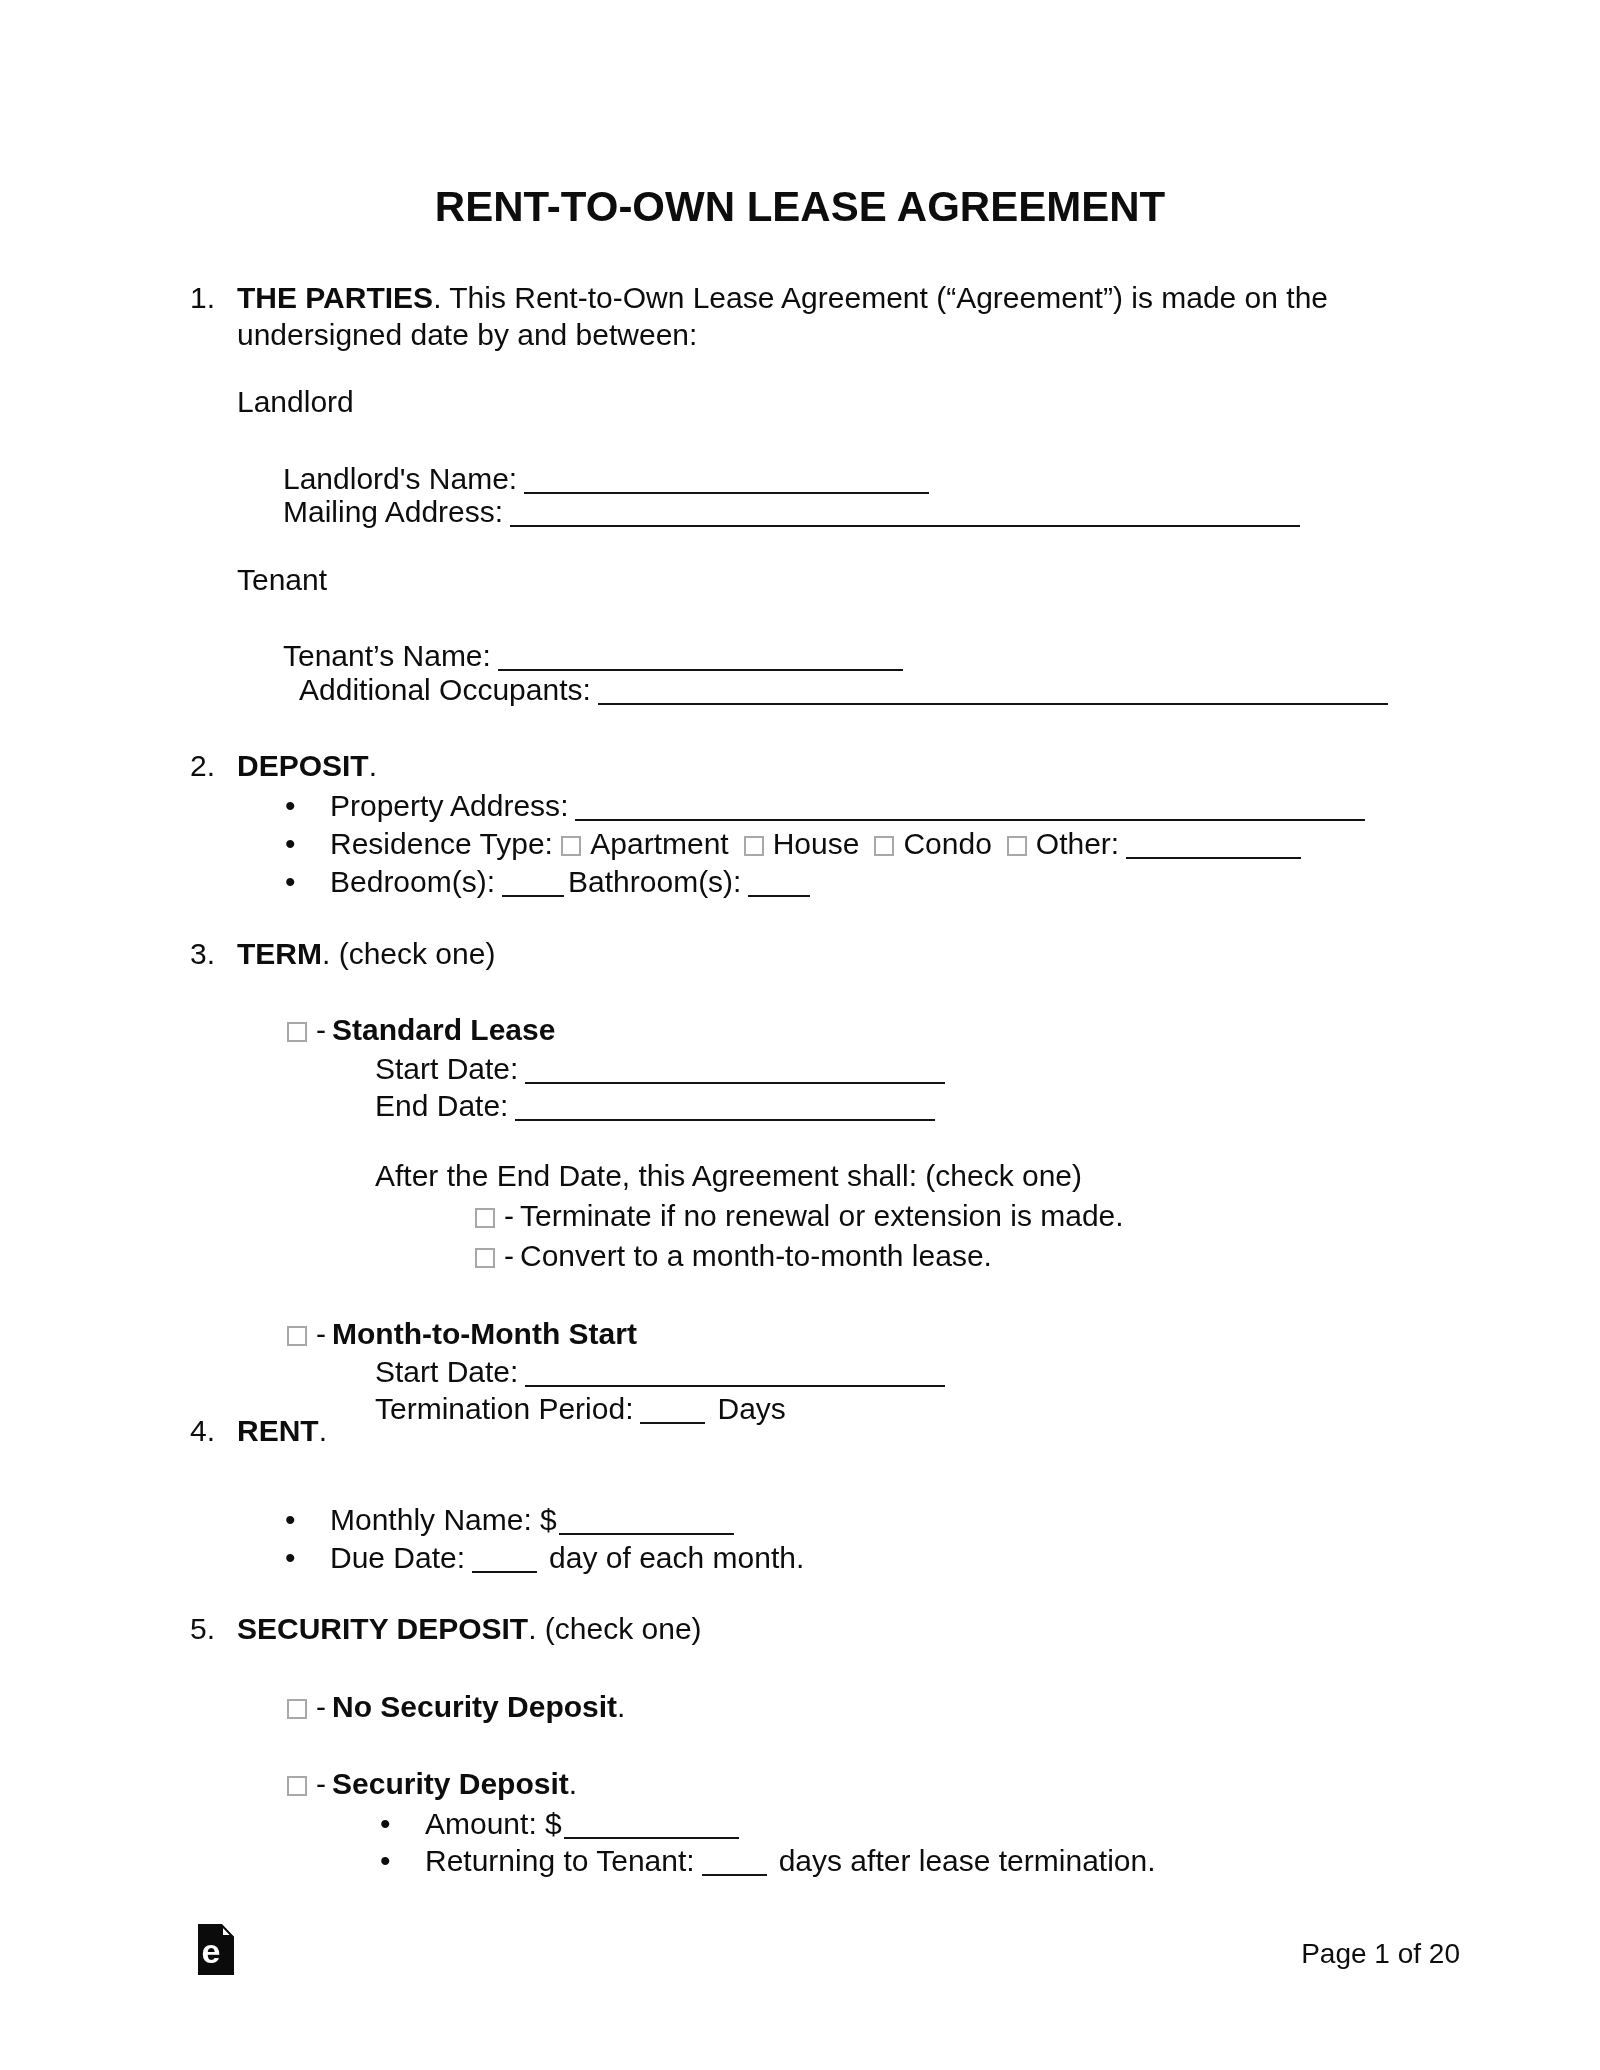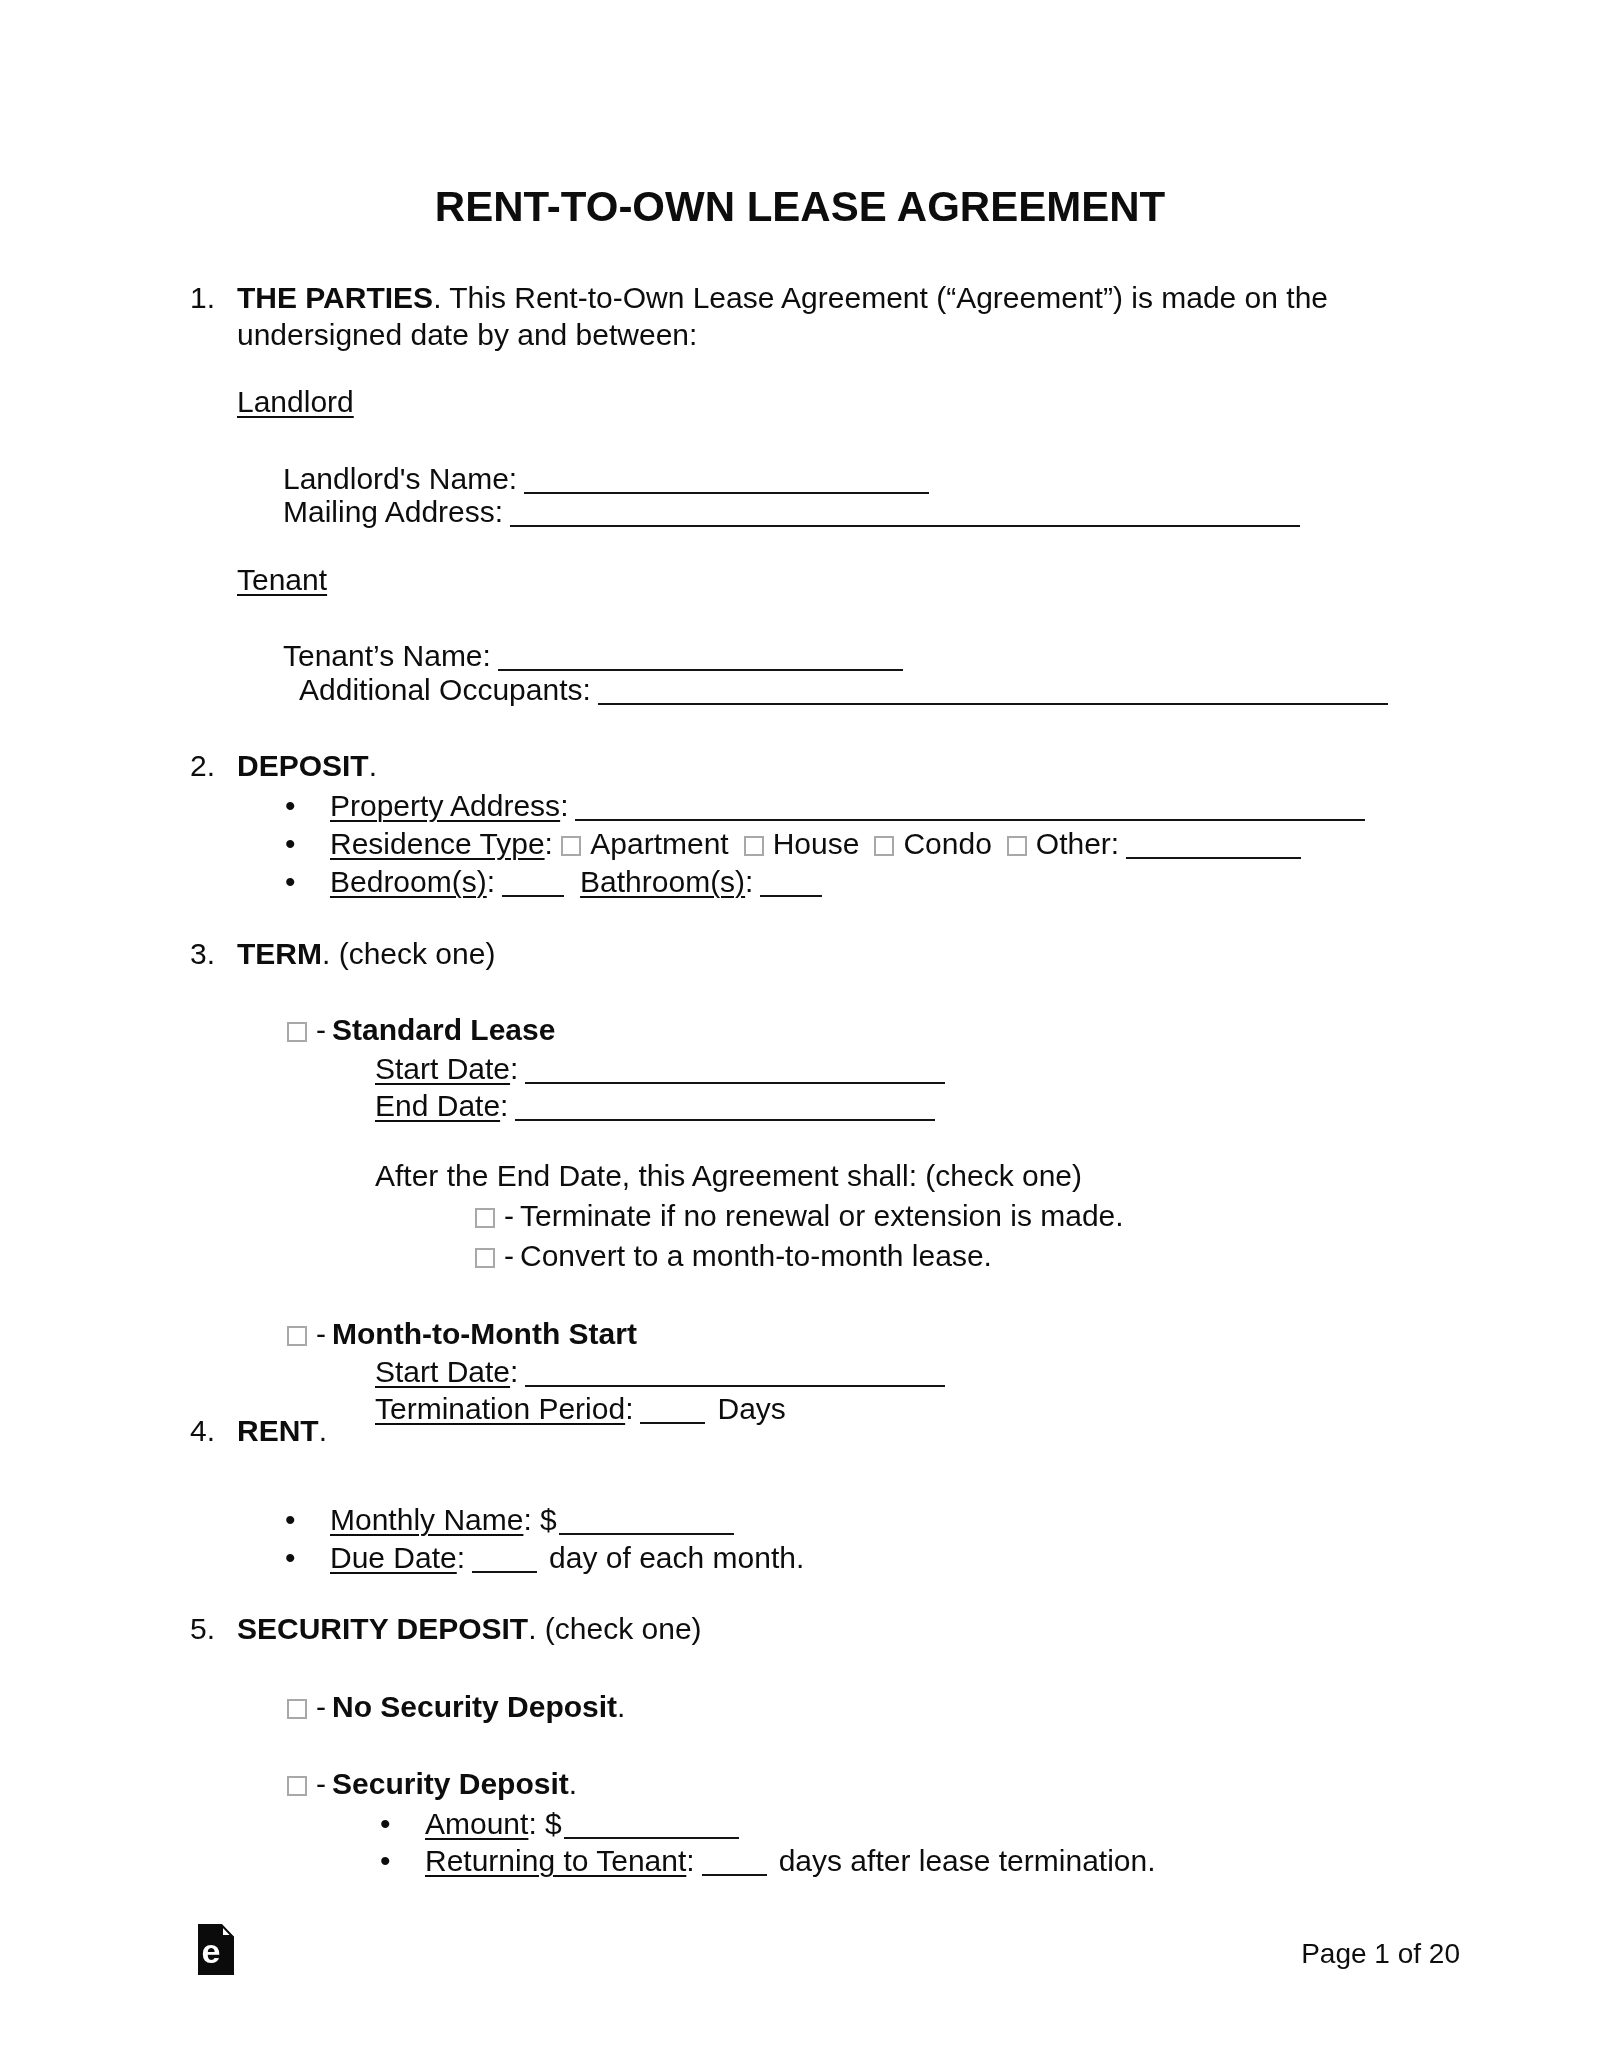--- a/index.html
+++ b/index.html
@@ -6,31 +6,31 @@
   body{
     width:1600px;height:2070px;position:relative;background:#ffffff;
     font-family:"Liberation Sans","DejaVu Sans",sans-serif;
     font-size:30px;color:#0d0d0d;overflow:hidden;
   }
   .line{position:absolute;white-space:nowrap;line-height:37px;}
   .title{position:absolute;top:184px;left:0;width:100%;text-align:center;
          font-size:42px;font-weight:bold;line-height:46px;}
   .num{display:inline-block;width:47px;}
   .b{font-weight:bold;margin-top:24px;}
-  .u{text-decoration:underline;text-underline-offset:4px;text-decoration-thickness:2px;}
+  .u{text-underline-offset:4px;text-decoration-thickness:2px;}
   .blank{display:inline-block;height:28px;border-bottom:2px solid #141414;
          transform:translateY(5px);margin-left:7px;}
   .blank.cash{margin-left:2px;}
   .cb{display:inline-block;width:16px;height:16px;border:2px solid #a8a8a8;
       background:#fff;vertical-align:-2px;margin-right:9px;}
   .dash{display:inline-block;margin:0 6px 0 0;}
   .opt{margin-right:15px;}
   .bullet{display:inline-block;width:45px;}
   .sfx{margin-left:12px;}
-  .lbl2{margin-left:16px;}
+  .lbl2{margin-left:4px;}
   .pagenum{position:absolute;top:1938px;right:140px;font-size:28px;}
   .logo{position:absolute;left:198px;top:1924px;width:36px;height:51px;}
   .logo .e{position:absolute;left:0;top:0;width:26px;height:51px;text-align:center;
            color:#ffffff;font-weight:bold;font-size:34px;line-height:54px;}
 </style>
 </head>
 <body>
 
 <div class="title">RENT-TO-OWN LEASE AGREEMENT</div>
 

